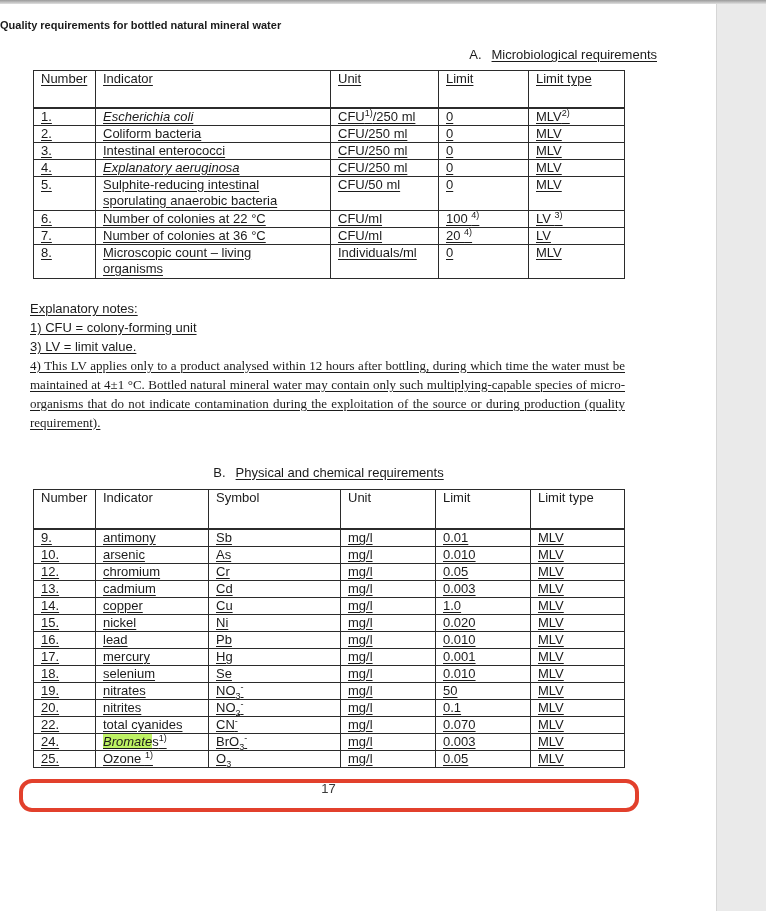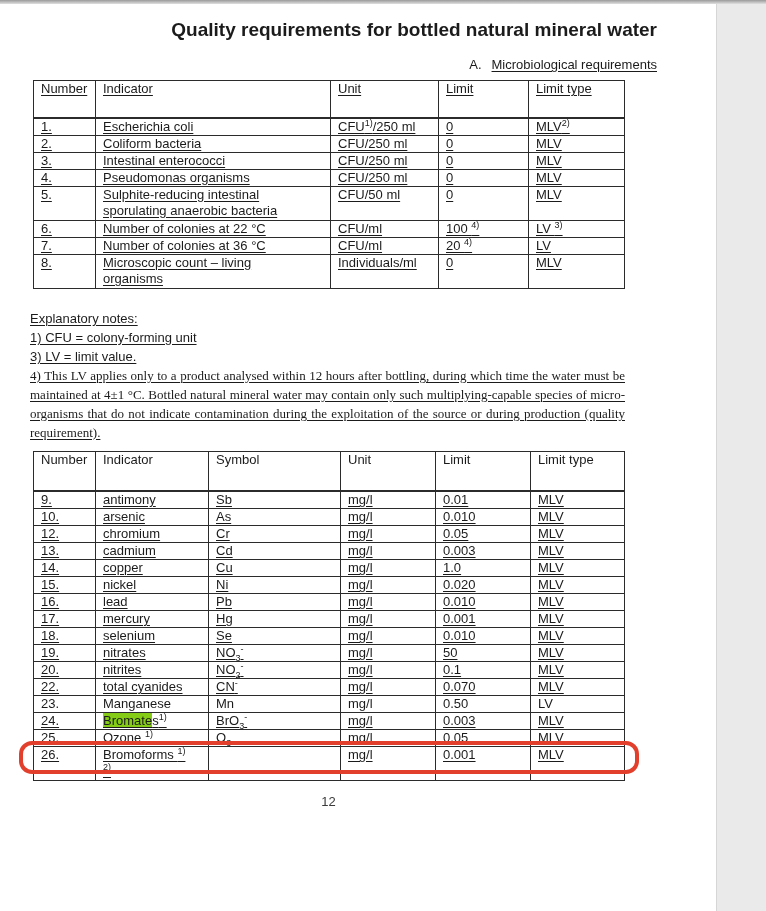--- a/index.html
+++ b/index.html
@@ -7,27 +7,27 @@
     width:766px;height:911px;position:relative;overflow:hidden;
     background:#ffffff;color:#1b1b1b;
     font-family:"Liberation Sans","DejaVu Sans",sans-serif;
     font-size:13px;
   }
   .top-edge{position:absolute;top:0;left:0;width:766px;height:4px;
     background:linear-gradient(#9a9a9a,#e0e0e0);}
   .right-strip{position:absolute;top:4px;right:0;width:49px;height:907px;
     background:#eaeaea;border-left:1px solid #d6d6d6;}
   .content{position:absolute;top:0;left:0;width:657px;}
-  .doc-title{margin-top:19px;text-align:right;font-weight:bold;font-size:19px;}
+  .doc-title{margin-top:19px;text-align:left;font-weight:bold;font-size:11px;}
   .sec-heading{text-align:center;font-size:13px;}
   .sec-a{margin-top:16px;text-align:right;}
   .sec-b{margin-top:33px;}
   .sec-prefix{margin-right:10px;}
   .u{text-decoration:underline;text-underline-offset:2px;}
-  .it{margin-left:44px;}
+  .it{font-style:italic;margin-left:44px;}
   table{border-collapse:collapse;table-layout:fixed;width:591px;margin:0;padding-left:44px;}
   td,th{border:1px solid #2b2b2b;vertical-align:top;text-align:left;
     font-weight:normal;padding:0 3px 0 7px;line-height:16px;overflow:hidden;}
   .tbl-a{margin:8px 0 0 33px;}
   .tbl-a thead tr{height:37px;}
   .tbl-a tbody tr{height:17px;}
   .tbl-a tr.dbl{height:34px;}
   .tbl-b-wrap{position:relative;margin:9px 0 0 33px;width:591px;}
   .tbl-b thead tr{height:40px;}
   .tbl-b tbody tr{height:17px;}
@@ -90,21 +90,21 @@
       </tr>
       <tr>
         <td class="u">3.</td>
         <td class="u">Intestinal enterococci</td>
         <td class="u">CFU/250 ml</td>
         <td class="u">0</td>
         <td class="u">MLV</td>
       </tr>
       <tr>
         <td class="u">4.</td>
-        <td class="u it">Pseudomonas organisms</td>
+        <td class="u it">Explanatory aeruginosa</td>
         <td class="u">CFU/250 ml</td>
         <td class="u">0</td>
         <td class="u">MLV</td>
       </tr>
       <tr class="dbl">
         <td class="u">5.</td>
         <td class="u">Sulphite-reducing intestinal <br>sporulating anaerobic bacteria</td>
         <td class="u">CFU/50 ml</td>
         <td class="u">0</td>
         <td class="u">MLV</td>
@@ -133,20 +133,23 @@
     </tbody>
   </table>
 
   <div class="notes">
     <div><span class="u">Explanatory notes:</span></div>
     <div><span class="u">1) CFU = colony-forming unit</span></div>
     <div><span class="u">3) LV = limit value.</span></div>
     <div class="note-para"><span class="u">4) This LV applies only to a product analysed within 12 hours after bottling, during which time the water must be maintained at 4±1 °C. Bottled natural mineral water may contain only such multiplying-capable species of micro-organisms that do not indicate contamination during the exploitation of the source or during production (quality requirement).</span></div>
   </div>
 
+  <div class="sec-heading sec-b">
+    <span class="sec-prefix">B.</span><span class="u">Physical and chemical requirements</span>
+  </div>
 
   <div class="tbl-b-wrap">
     <table class="tbl-b">
       <colgroup>
           <col style="width:62px">
           <col style="width:113px">
           <col style="width:132px">
           <col style="width:95px">
           <col style="width:95px">
           <col style="width:94px">
@@ -252,51 +255,35 @@
         </tr>
         <tr>
           <td class="u">22.</td>
           <td class="u">total cyanides</td>
           <td class="u">CN<sup>-</sup></td>
           <td class="u">mg/l</td>
           <td class="u">0.070</td>
           <td class="u">MLV</td>
         </tr>
         <tr>
-          <td>23.</td>
-          <td>Manganese</td>
-          <td>Mn</td>
-          <td>mg/l</td>
-          <td>0.50</td>
-          <td>LV</td>
-        </tr>
-        <tr>
           <td class="u">24.</td>
-          <td class="u"><span class="hl" style="background: #84cc16;">Bromate</span>s<sup>1)</sup></td>
+          <td class="u"><span class="hl" style="background: #bef264; font-style: italic;">Bromate</span>s<sup>1)</sup></td>
           <td class="u">BrO<sub>3</sub><sup>-</sup></td>
           <td class="u">mg/l</td>
           <td class="u">0.003</td>
           <td class="u">MLV</td>
         </tr>
         <tr>
           <td class="u">25.</td>
           <td class="u">Ozone <sup>1)</sup></td>
           <td class="u">O<sub>3</sub></td>
           <td class="u">mg/l</td>
           <td class="u">0.05</td>
           <td class="u">MLV</td>
         </tr>
-        <tr class="dbl">
-          <td class="u">26.</td>
-          <td class="u">Bromoforms <sup>1)</sup><br><sup>2)</sup></td>
-          <td></td>
-          <td class="u">mg/l</td>
-          <td class="u">0.001</td>
-          <td class="u">MLV</td>
-        </tr>
       </tbody>
     </table>
     <div class="red-box" style="border-color: rgb(226, 64, 44);"></div>
   </div>
 
-  <div class="page-num">12</div>
+  <div class="page-num">17</div>
 
 </div>
 
 </body></html>

